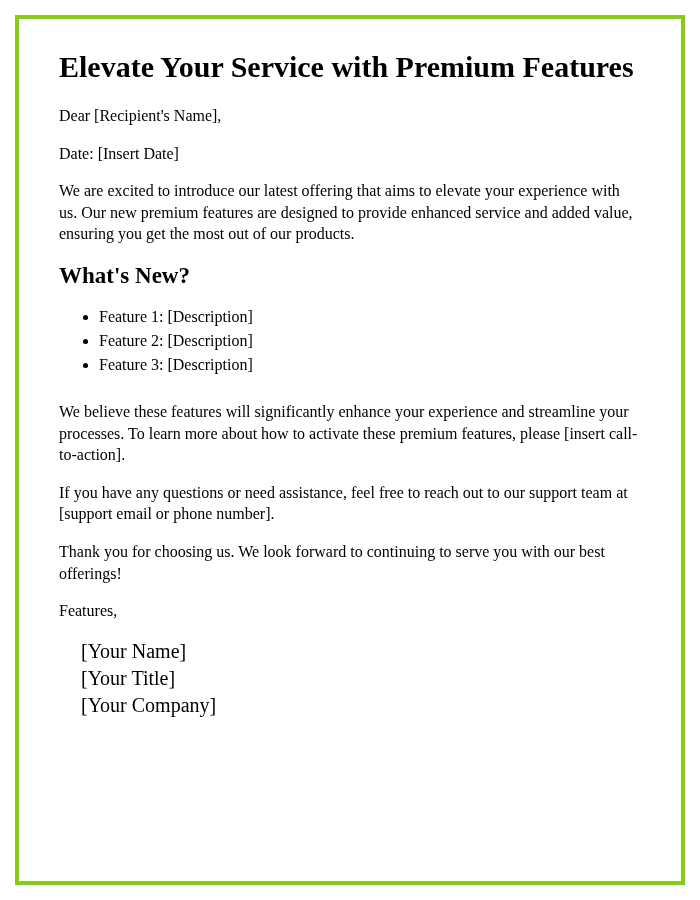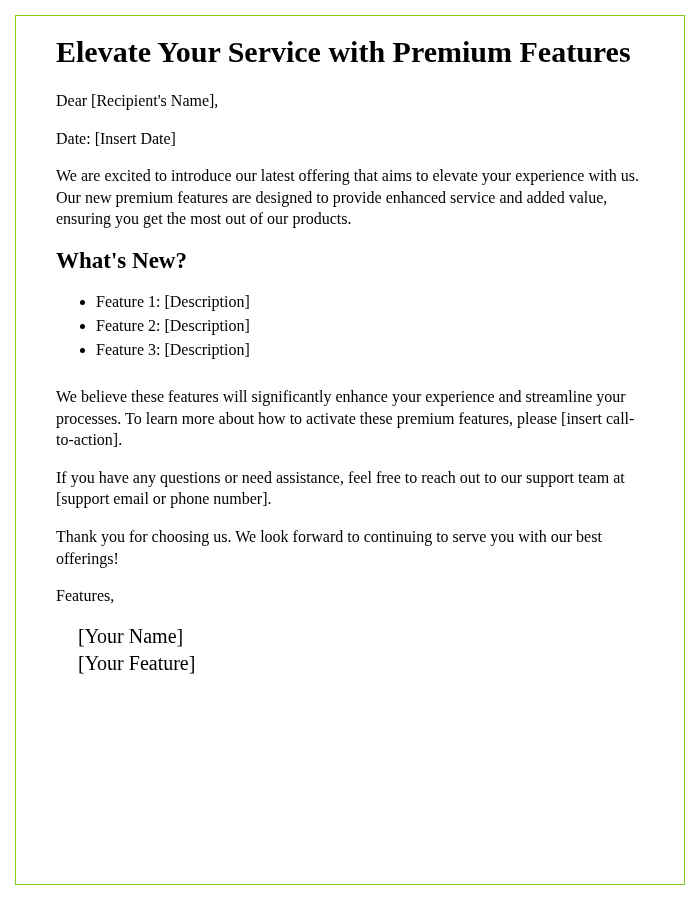--- a/index.html
+++ b/index.html
@@ -8,24 +8,24 @@
       box-sizing: border-box;
     }
     body {
       font-family: "Times New Roman", Times, serif;
       background: #fff;
       width: 700px;
       height: 900px;
       padding: 15px;
     }
     .page {
-      border: 1px solid #84cc16;
+      border: 4px solid #84cc16;
       width: 100%;
       height: 100%;
-      padding: 18px 40px;
+      padding: 30px 40px;
       background: #fff;
     }
     h1 {
       font-size: 30px;
       font-weight: bold;
       margin-bottom: 20px;
       line-height: 1.2;
     }
     h2 {
       font-size: 23px;
@@ -75,15 +75,16 @@
   <p>We believe these features will significantly enhance your experience and streamline your processes. To learn more about how to activate these premium features, please [insert call-to-action].</p>
 
   <p>If you have any questions or need assistance, feel free to reach out to our support team at [support email or phone number].</p>
 
   <p>Thank you for choosing us. We look forward to continuing to serve you with our best offerings!</p>
 
   <p>Features,</p>
 
   <div class="signature-block">
     <div>[Your Name]</div>
-    <div>[Your Feature]</div>
+    <div>[Your Title]</div>
+    <div>[Your Company]</div>
   </div>
 </div>
 
 </body></html>

